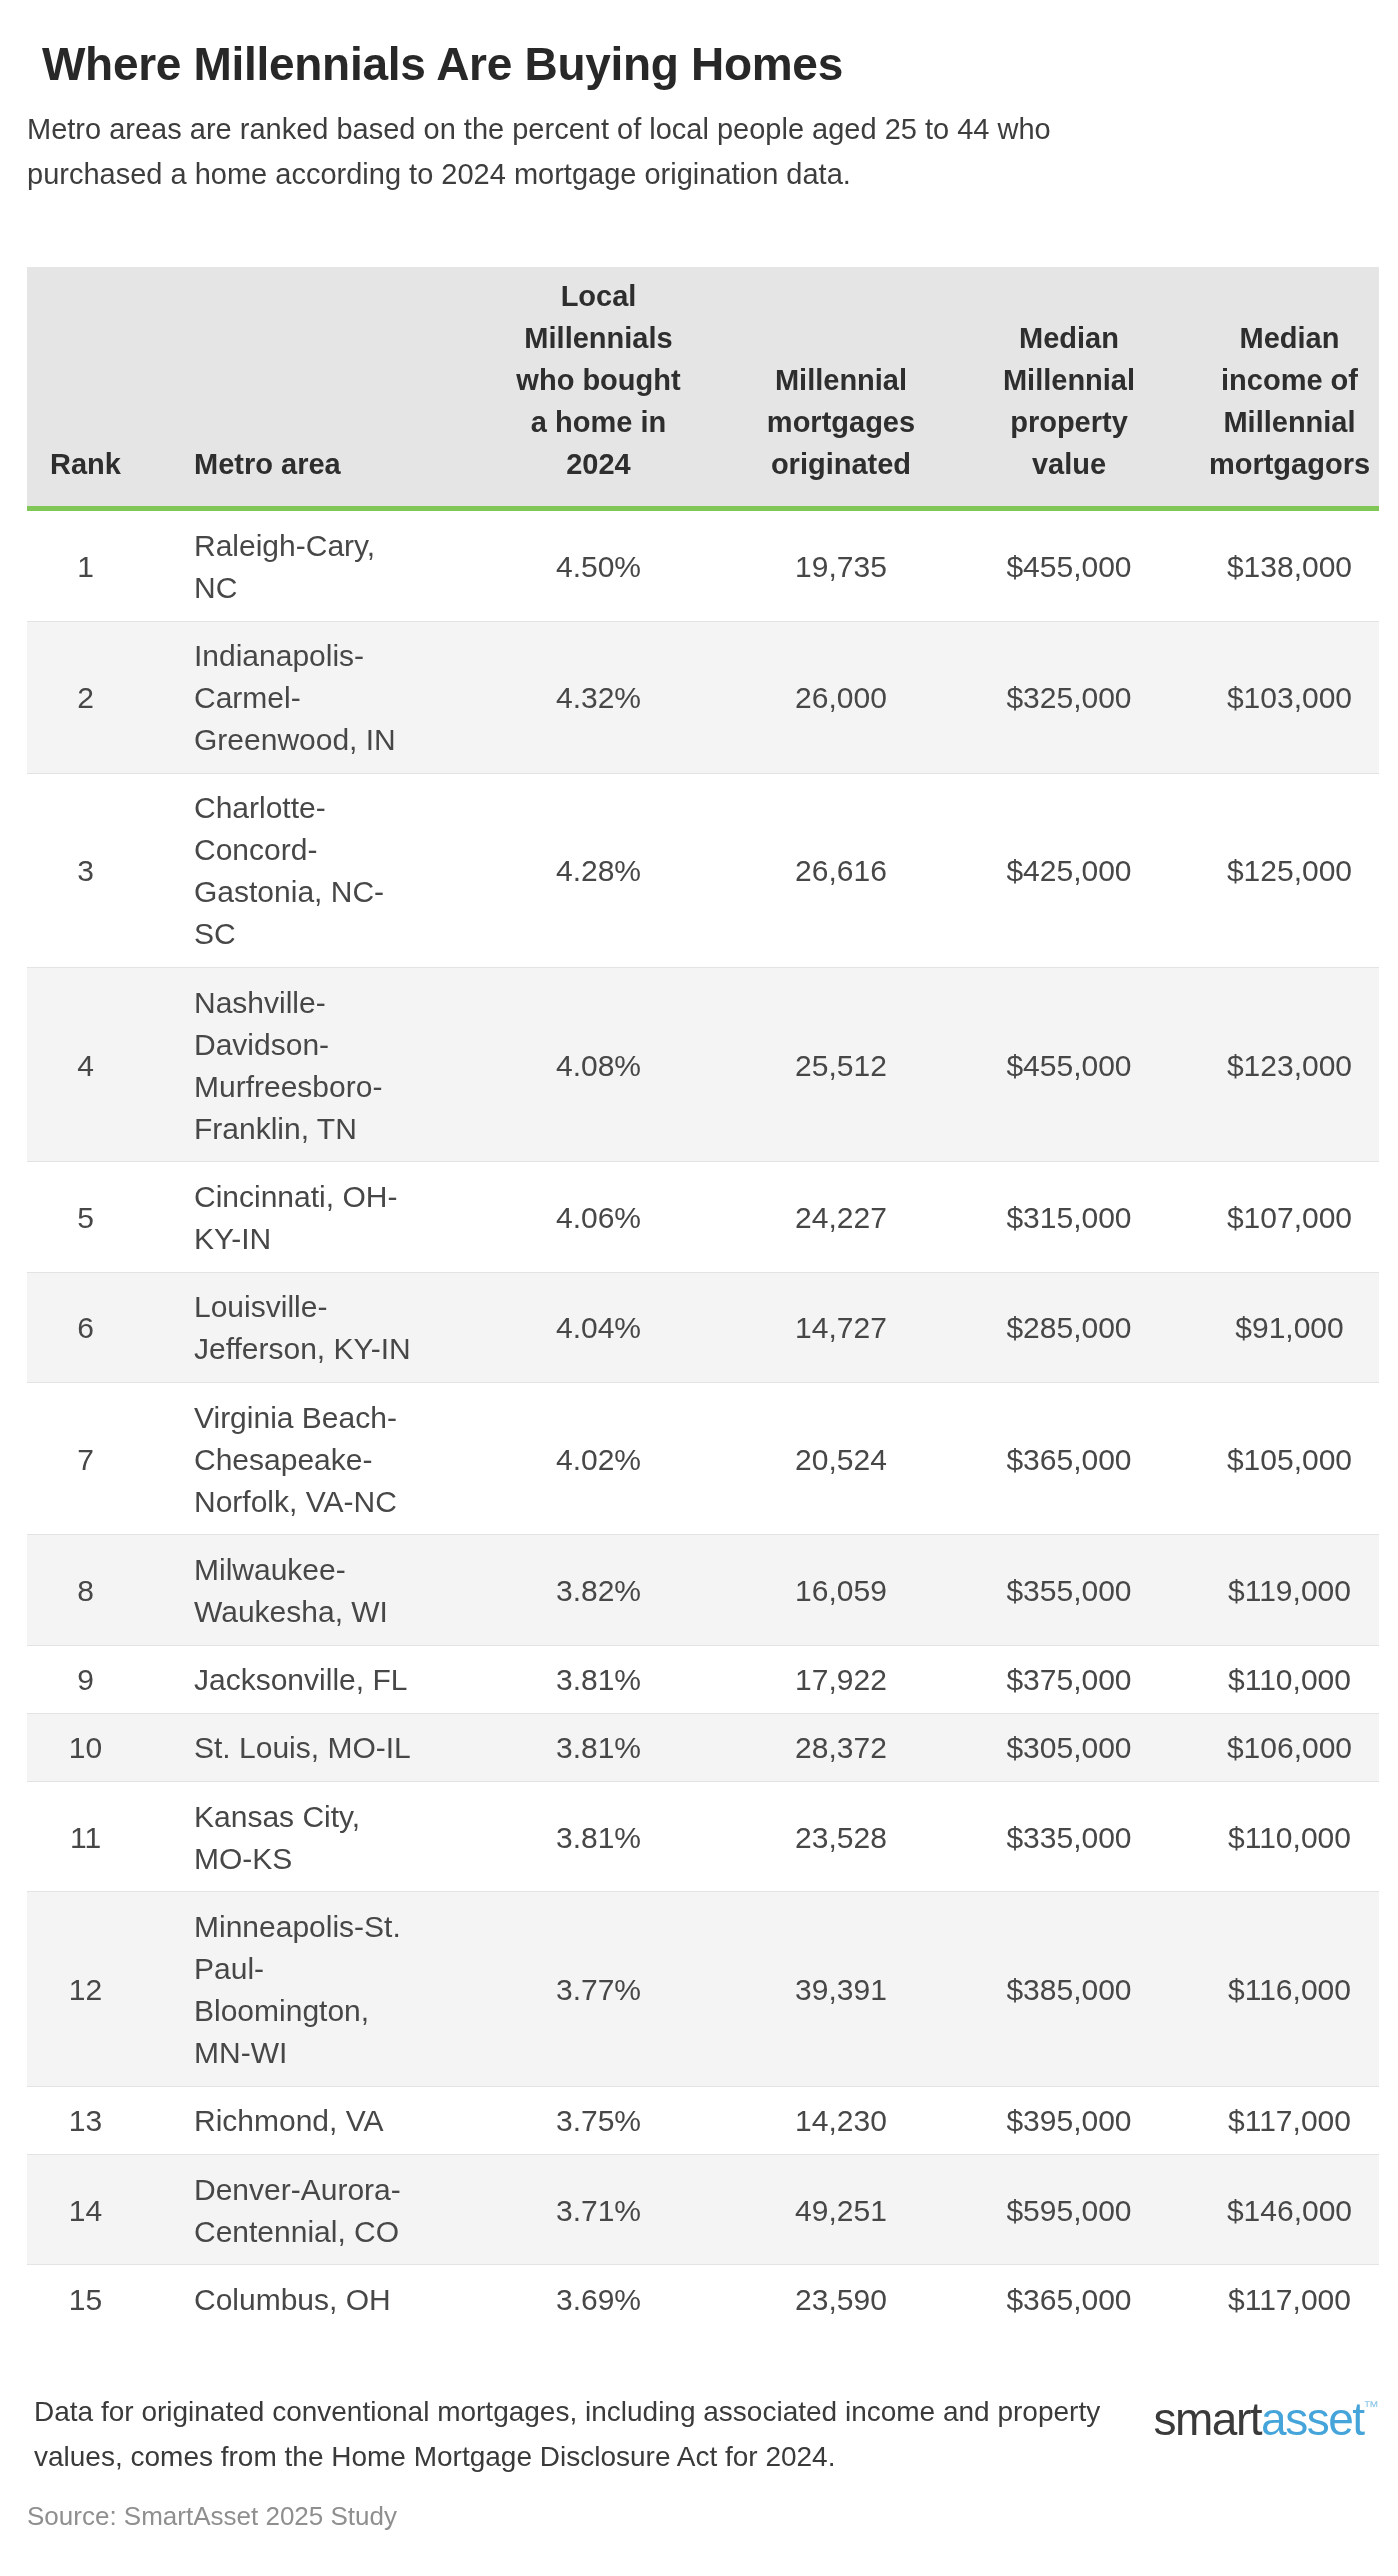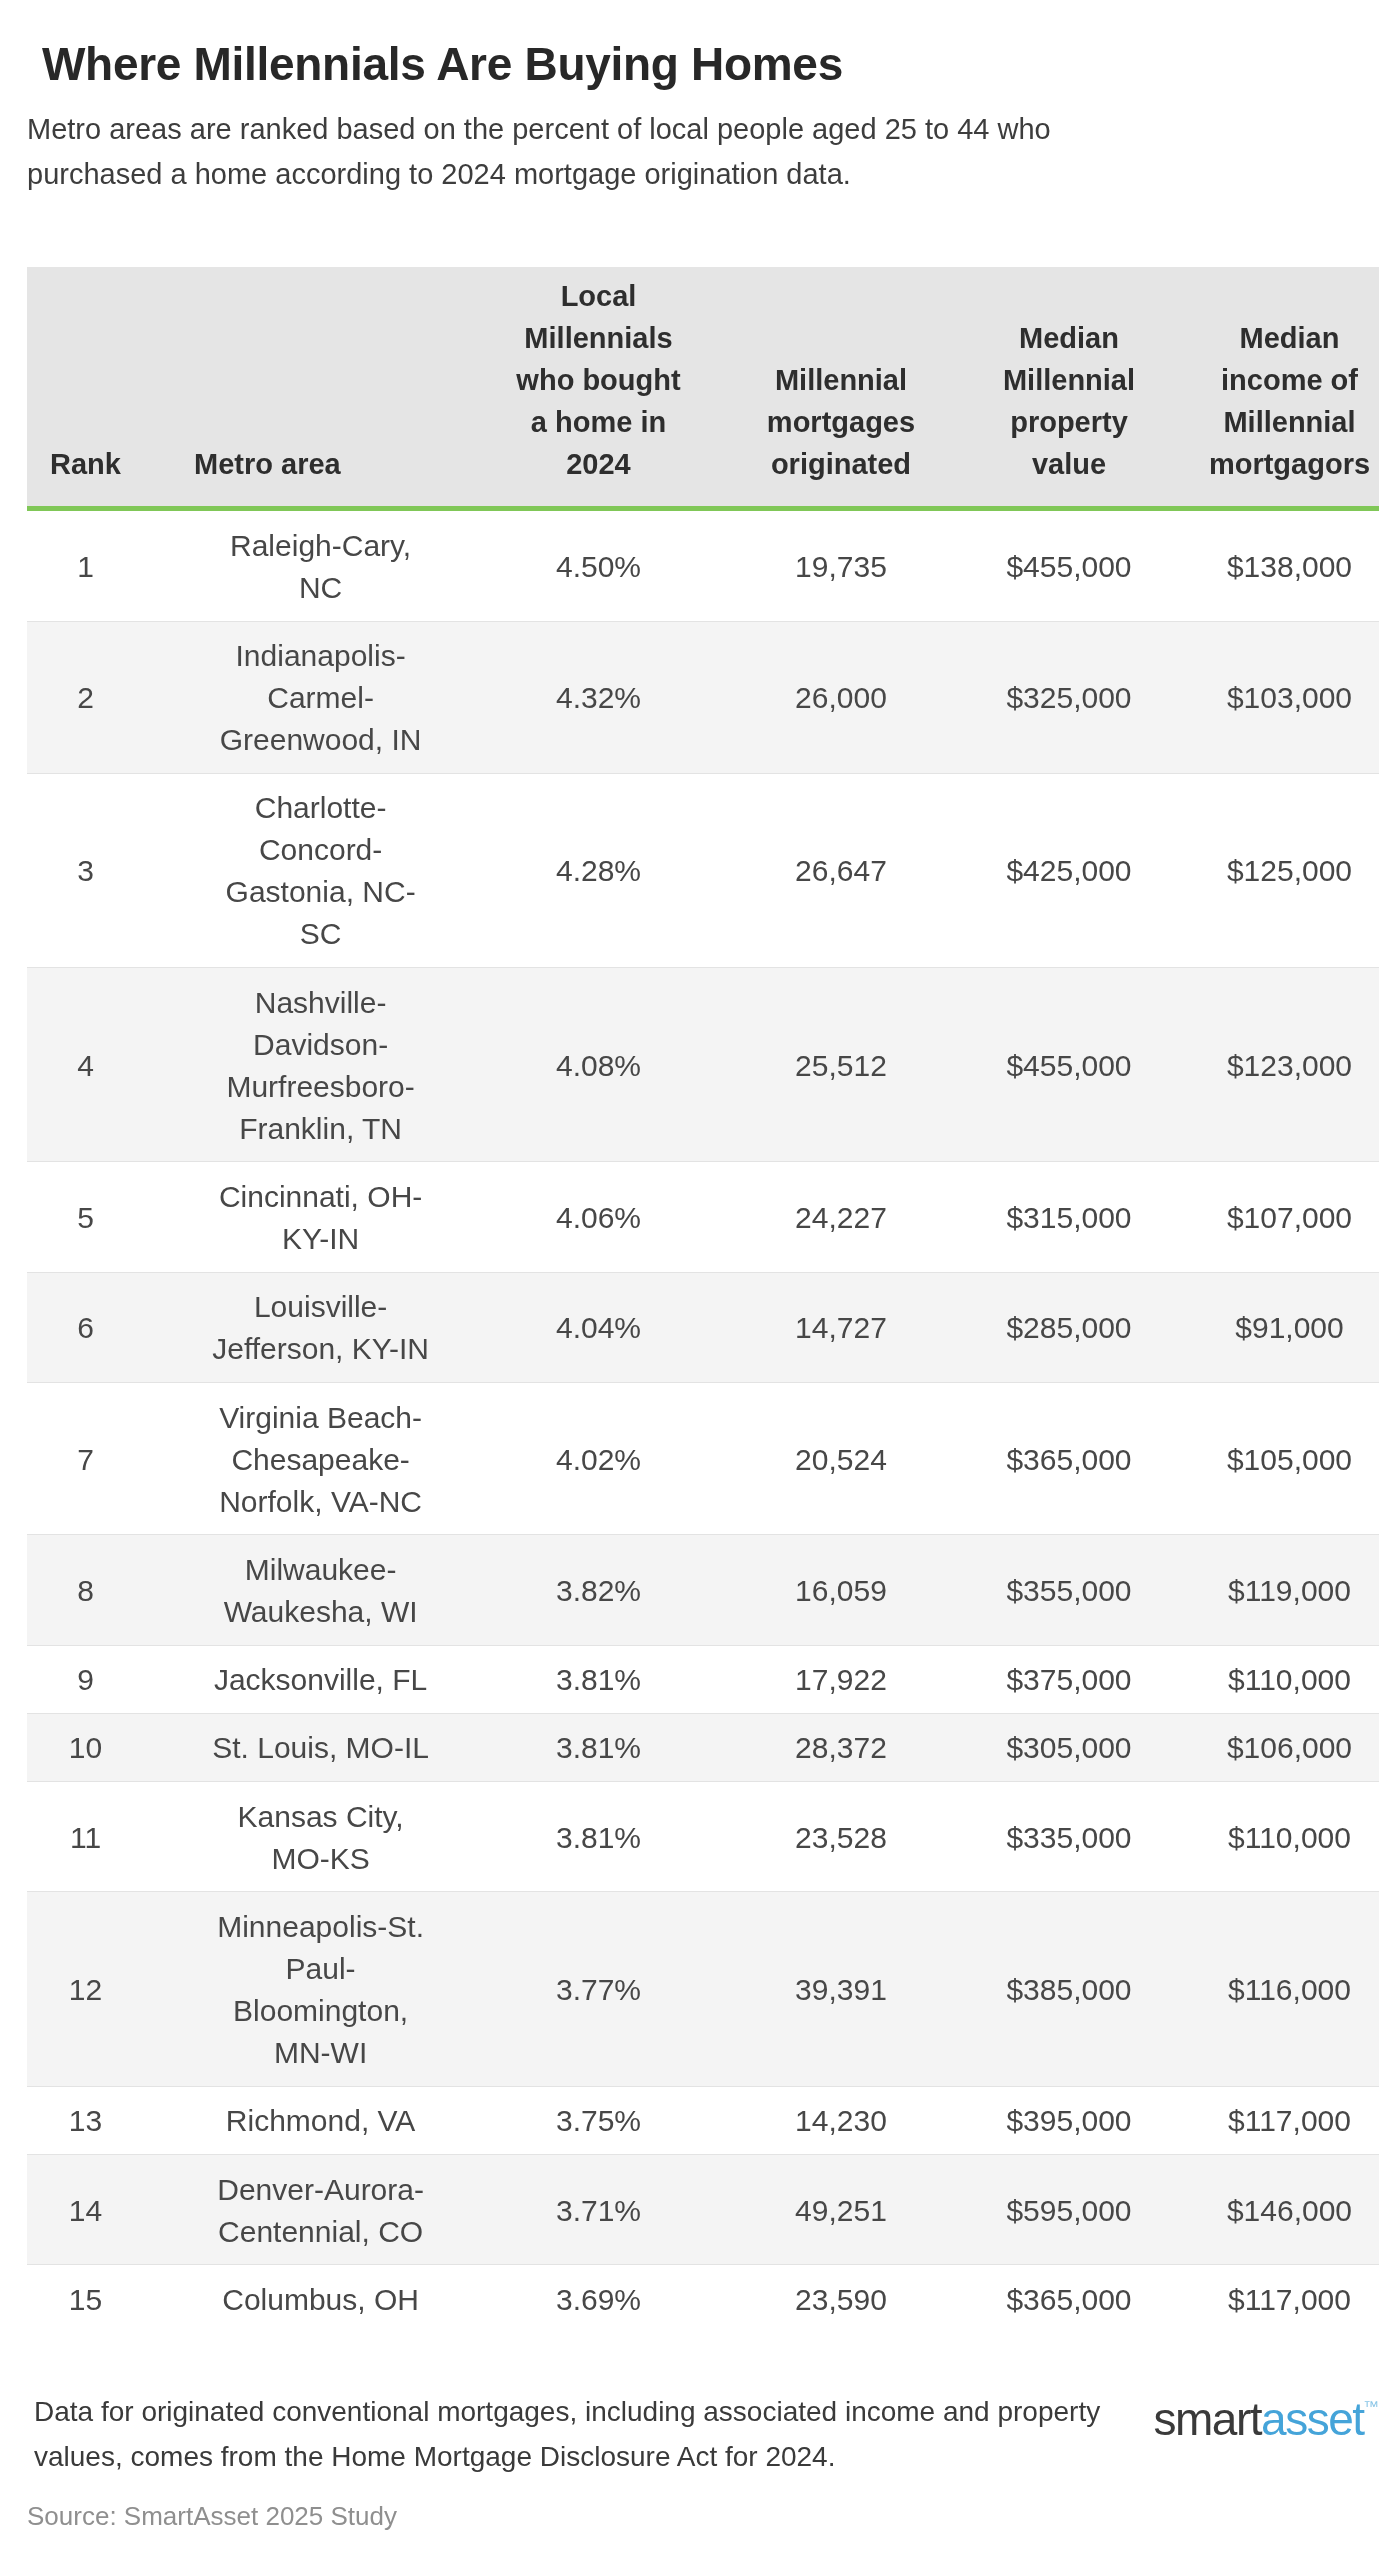--- a/index.html
+++ b/index.html
@@ -57,21 +57,21 @@
 
   tbody td {
     font-size: 30px;
     line-height: 42px;
     color: #474747;
     padding: 13.6px 5.8px 11.7px 5.8px;
     text-align: center;
     vertical-align: middle;
     white-space: pre-line;
   }
-  tbody td.c1 { text-align: center; padding-left: 50px; }
+  tbody td.c1 { text-align: left; padding-left: 50px; }
   tbody tr:nth-child(even) td { background: #f4f4f4; }
   tbody tr + tr td { border-top: 1px solid #e3e3e3; }
 
   .additional-note {
     margin: 23px 0 0 0;
     font-size: 30px;
     line-height: 37px;
     color: #a2a2a2;
   }
 
@@ -175,21 +175,21 @@
           <td class="c4">$325,000</td>
           <td class="c5">$103,000</td>
         </tr>
         <tr>
           <td class="c0">3</td>
           <td class="c1">Charlotte-
 Concord-
 Gastonia, NC-
 SC</td>
           <td class="c2">4.28%</td>
-          <td class="c3">26,647</td>
+          <td class="c3">26,616</td>
           <td class="c4">$425,000</td>
           <td class="c5">$125,000</td>
         </tr>
         <tr>
           <td class="c0">4</td>
           <td class="c1">Nashville-
 Davidson-
 Murfreesboro-
 Franklin, TN</td>
           <td class="c2">4.08%</td>

